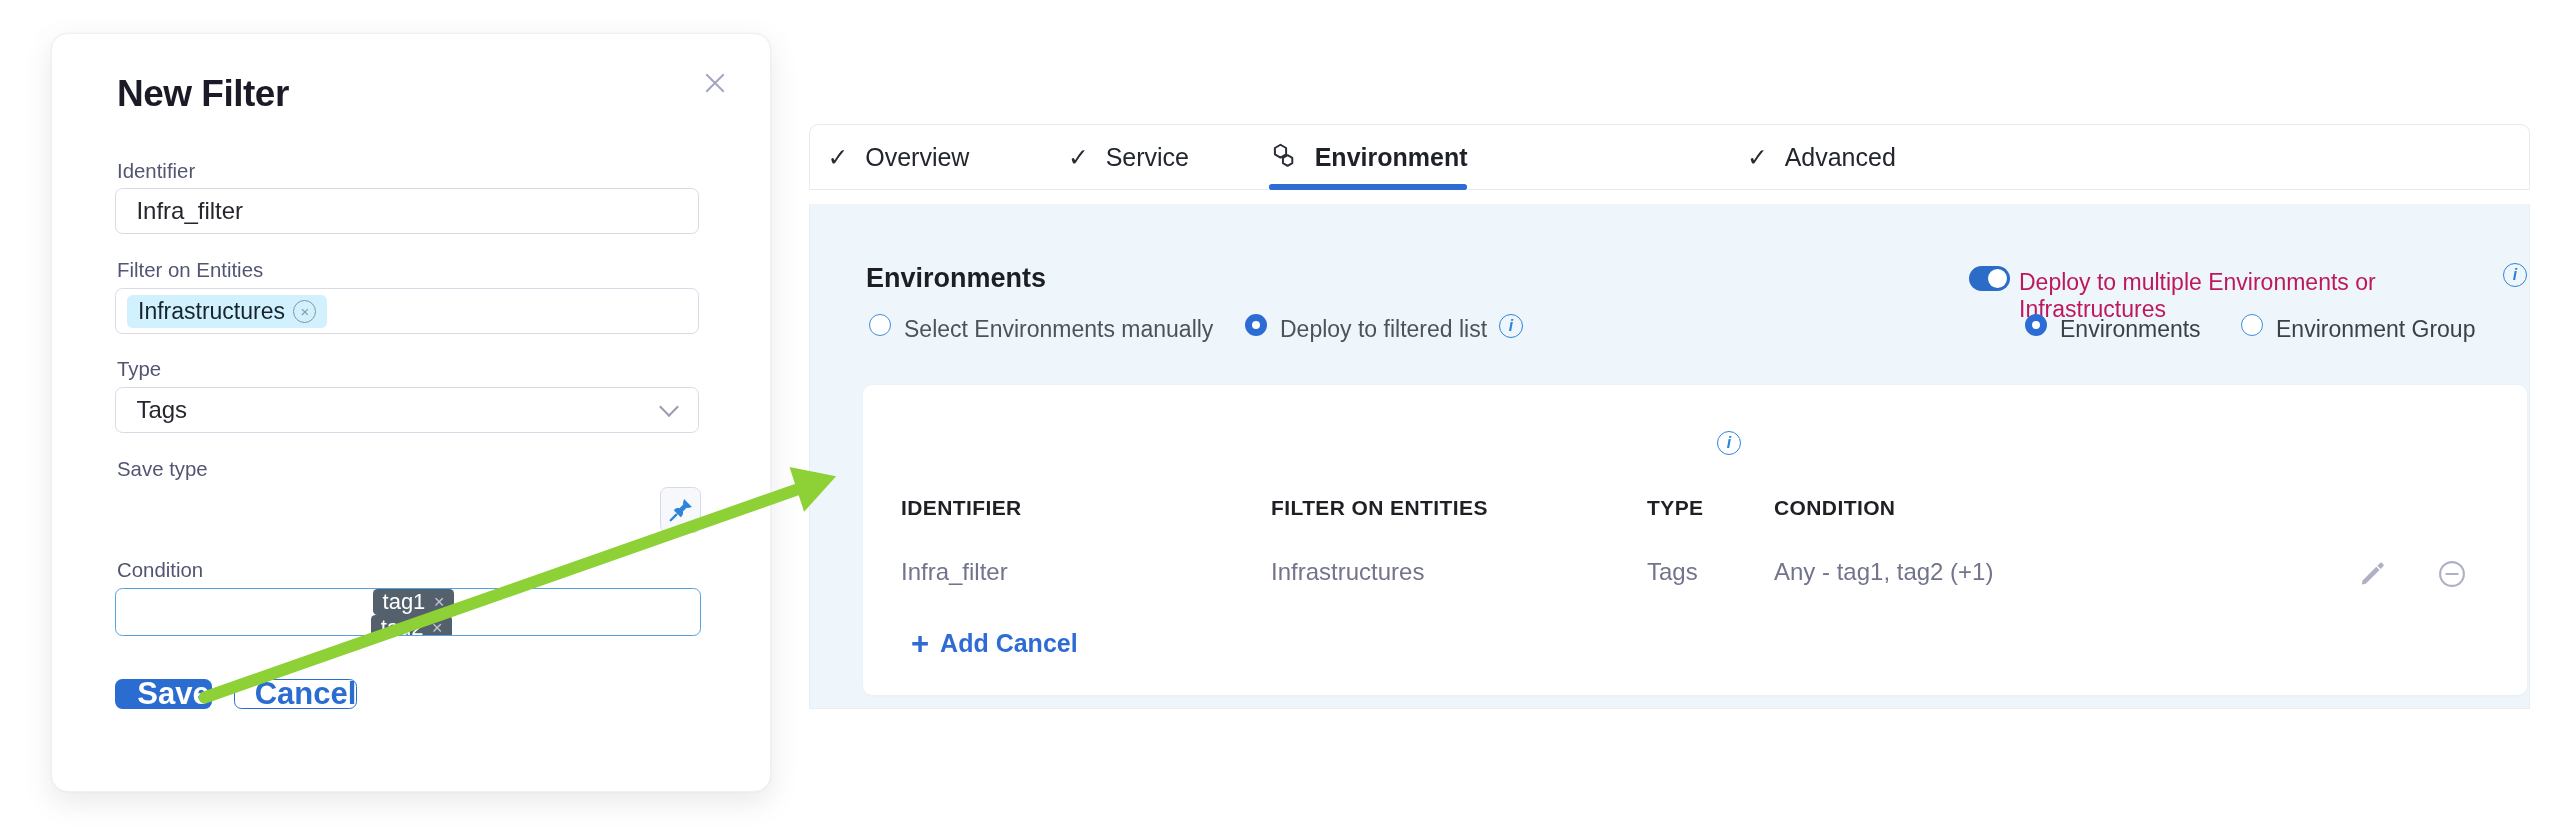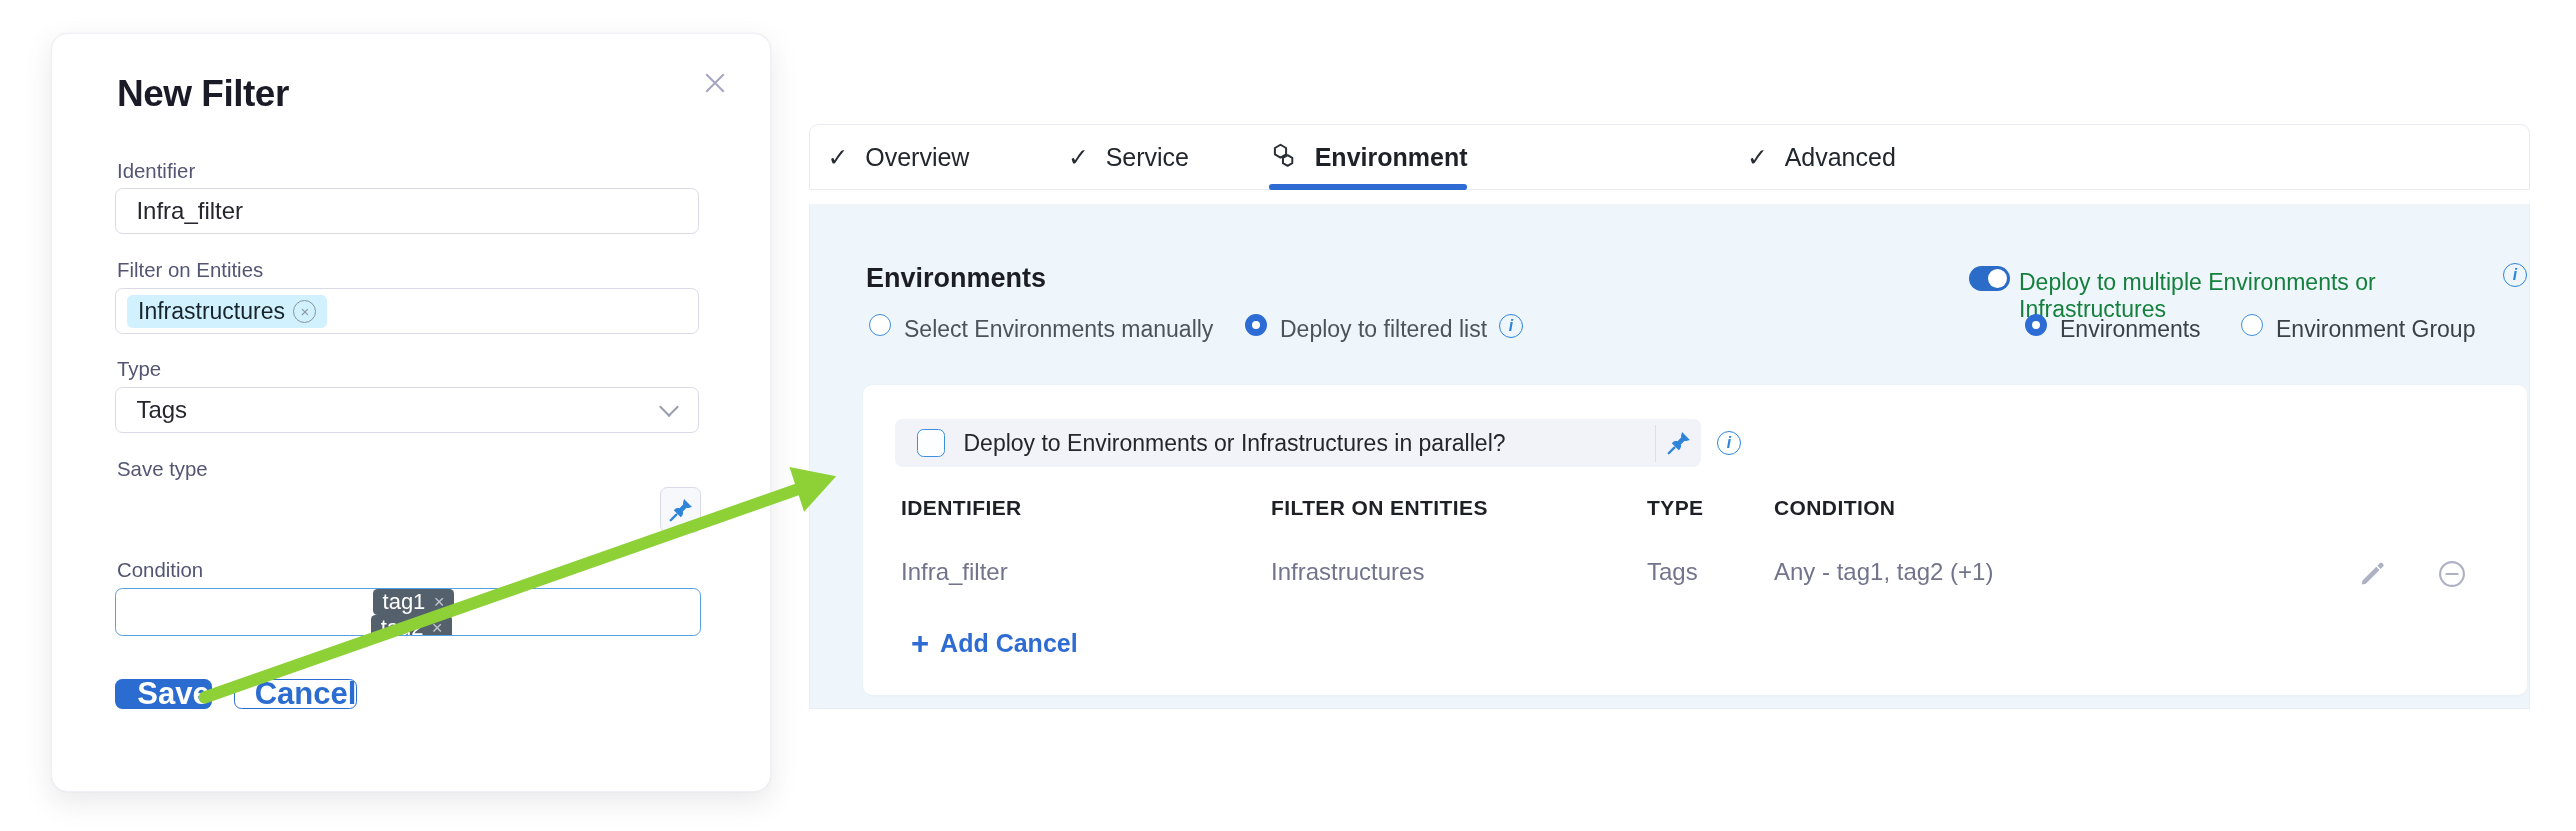--- a/index.html
+++ b/index.html
@@ -44,21 +44,21 @@
   .tab .tlabel{font-size:25px;color:#22262d;font-weight:500;}
   .tab.active .tlabel{font-weight:600;color:#1e2127;}
   .tcheck{font-size:25px;font-weight:700;color:#272b33;line-height:1;}
   .underline{left:459px;bottom:-0.9px;width:198px;height:5.6px;background:#2e6bd3;border-radius:2.8px;}
   .content{left:809px;top:190px;width:1721px;height:505px;background:#eef6fb;border:0.9px solid #e9eef4;
            border-top:none;box-sizing:border-box;margin-top:14px;}
   .env-heading{left:56px;top:59px;font-size:27px;font-weight:700;color:#1c1e24;}
   .radio{width:22px;height:22px;border-radius:50%;background:#fff;border:1.9px solid #3e8edd;box-sizing:border-box;}
   .radio.sel{border:7px solid #2c6cd4;}
   .rlabel{font-size:23px;color:#4e525b;}
-  .dlabel{font-size:23px;color:#15803d;}
+  .dlabel{font-size:23px;color:#be185d;}
   .info{width:24px;height:24px;border-radius:50%;border:1.9px solid #2d84d8;color:#2d84d8;box-sizing:border-box;
         display:flex;align-items:center;justify-content:center;font-size:15.7px;font-weight:700;font-style:italic;}
   .toggle{width:41px;height:25px;border-radius:13px;background:#2b6cc9;}
   .knob{position:absolute;top:2.8px;left:18.5px;width:19.4px;height:19.4px;border-radius:50%;background:#fff;}
 
   .card{left:53px;top:181px;width:1664px;height:310px;background:#fff;border-radius:9.3px;
         box-shadow:0 0.9px 2.8px rgba(40,41,61,.04);}
   .parbar{left:32px;top:34px;width:806px;height:48px;background:#f2f3f9;border-radius:7.4px;
           display:flex;align-items:center;}
   .checkbox{margin-left:22px;width:28px;height:28px;border:1.9px solid #3e8edd;border-radius:6.5px;background:#fdfeff;
@@ -186,31 +186,20 @@
     <div class="abs info" style="left:1693px;top:59px;">
         <span>i</span>
       </div>
 
     <div class="abs radio sel" style="left:1215px;top:110px;"></div>
     <div class="abs rlabel" style="left:1250px;top:112px;color:#3c4049;">Environments</div>
     <div class="abs radio" style="left:1431px;top:110px;"></div>
     <div class="abs rlabel" style="left:1466px;top:112px;color:#3c4049;">Environment Group</div>
 
     <div class="abs card">
-      <div class="abs parbar">
-        <span class="checkbox"></span>
-        <span class="parlabel">Deploy to Environments or Infrastructures in parallel?</span>
-        <span class="pardiv"></span>
-        <span class="parpin">
-          <svg width="28" height="28" viewBox="0 0 24 24">
-            <path d="M14.6 2.6 L21.4 9.4 L18.9 10.1 C18.2 10.3 17.5 10.3 16.8 10.1 L13.6 13.3 C14 14.8 13.6 16.4 12.5 17.5 L11.8 18.2 L5.8 12.2 L6.5 11.5 C7.6 10.4 9.2 10 10.7 10.4 L13.9 7.2 C13.7 6.5 13.7 5.8 13.9 5.1 Z" fill="#2d84d8"></path>
-            <line x1="8" y1="16" x2="3.2" y2="20.8" stroke="#2d84d8" stroke-width="2" stroke-linecap="round"></line>
-          </svg>
-        </span>
-      </div>
       <div class="abs info" style="left:854px;top:46px;">
           <span>i</span>
         </div>
 
       <div class="th" style="left:38px;">IDENTIFIER</div>
       <div class="th" style="left:408px;">FILTER ON ENTITIES</div>
       <div class="th" style="left:784px;">TYPE</div>
       <div class="th" style="left:911px;">CONDITION</div>
 
       <div>

